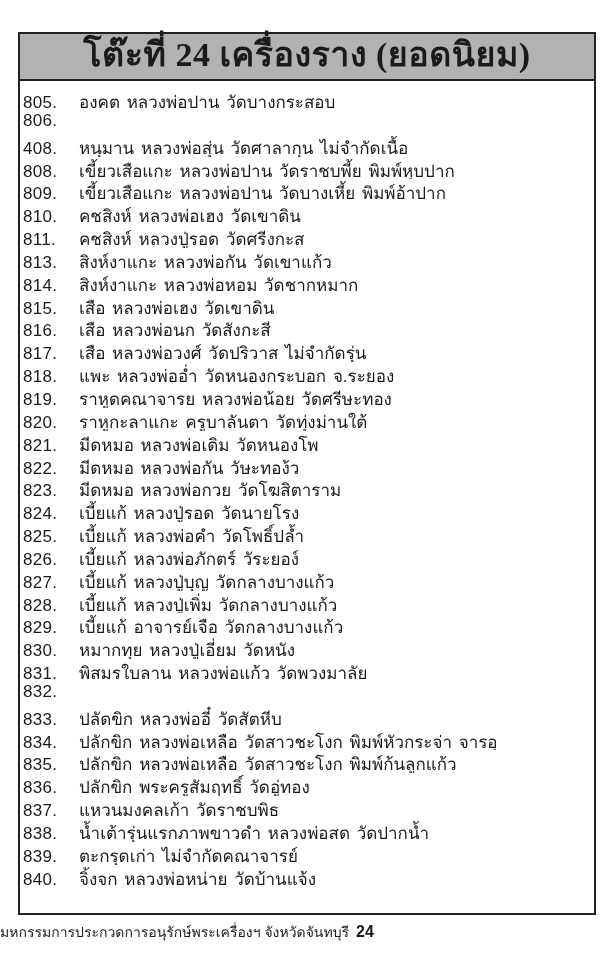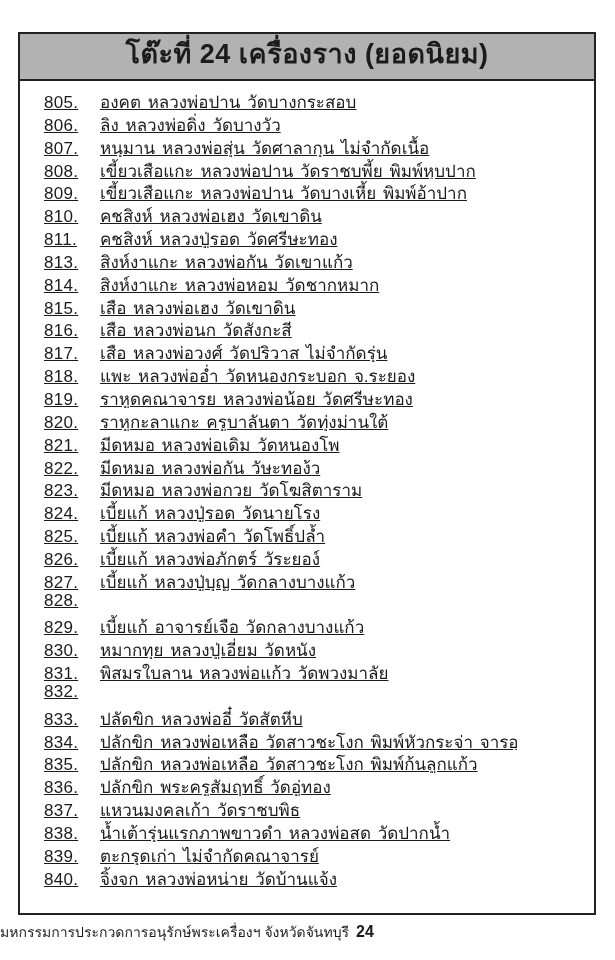--- a/index.html
+++ b/index.html
@@ -27,29 +27,29 @@
   }
   .header-band {
     height: 47px;
     border-bottom: 2px solid #222222;
     display: flex;
     align-items: center;
     justify-content: center;
     box-sizing: border-box;
   }
   .header-band .title {
-    font-size: 27px;
+    font-size: 34px;
     font-weight: bold;
     letter-spacing: 0.5px;
     line-height: 1;
     padding-bottom: 4px;
+    font-family: Liberation Serif, serif;
   }
   .list {
-    padding: 7px 4px 0 24px;
-    text-decoration: underline;
+    padding: 7px 4px 0 3px;
   }
   .row {
     display: flex;
     align-items: baseline;
     height: 22.85px;
     font-size: 17px;
     white-space: nowrap;
     overflow: hidden;
   }
   .row .num {
@@ -82,46 +82,45 @@
     <div class="title">โต๊ะที่ 24 เครื่องราง (ยอดนิยม)</div>
   </div>
   <div class="list">
   <div class="row">
     <span class="num">805.</span>
     <span class="txt">องคต หลวงพ่อปาน วัดบางกระสอบ</span>
   </div>
 
   <div class="row">
     <span class="num">806.</span>
-    <span class="txt">ลิง หลวงพ่อดิ่ง วัดบางวัว</span>
-  </div>
-
-  <div class="row">
-    <span class="num">807.</span>
+  </div>
+
+  <div class="row">
+    <span class="num">408.</span>
     <span class="txt">หนุมาน หลวงพ่อสุ่น วัดศาลากุน ไม่จำกัดเนื้อ</span>
   </div>
 
   <div class="row">
     <span class="num">808.</span>
     <span class="txt">เขี้ยวเสือแกะ หลวงพ่อปาน วัดราชบพี้ย พิมพ์หุบปาก</span>
   </div>
 
   <div class="row">
     <span class="num">809.</span>
     <span class="txt">เขี้ยวเสือแกะ หลวงพ่อปาน วัดบางเหี้ย พิมพ์อ้าปาก</span>
   </div>
 
   <div class="row">
     <span class="num">810.</span>
     <span class="txt">คชสิงห์ หลวงพ่อเฮง วัดเขาดิน</span>
   </div>
 
   <div class="row">
     <span class="num">811.</span>
-    <span class="txt">คชสิงห์ หลวงปู่รอด วัดศรีษะทอง</span>
+    <span class="txt">คชสิงห์ หลวงปู่รอด วัดศรีงกะส</span>
   </div>
 
 
   <div class="row">
     <span class="num">813.</span>
     <span class="txt">สิงห์งาแกะ หลวงพ่อกัน วัดเขาแก้ว</span>
   </div>
 
   <div class="row">
     <span class="num">814.</span>
@@ -188,20 +187,21 @@
     <span class="txt">เบี้ยแก้ หลวงพ่อภักตร์ วัระยอง์</span>
   </div>
 
   <div class="row">
     <span class="num">827.</span>
     <span class="txt">เบี้ยแก้ หลวงปู่บุญ วัดกลางบางแก้ว</span>
   </div>
 
   <div class="row">
     <span class="num">828.</span>
+    <span class="txt">เบี้ยแก้ หลวงปู่เพิ่ม วัดกลางบางแก้ว</span>
   </div>
 
   <div class="row">
     <span class="num">829.</span>
     <span class="txt">เบี้ยแก้ อาจารย์เจือ วัดกลางบางแก้ว</span>
   </div>
 
   <div class="row">
     <span class="num">830.</span>
     <span class="txt">หมากทุย หลวงปู่เอี่ยม วัดหนัง</span>

